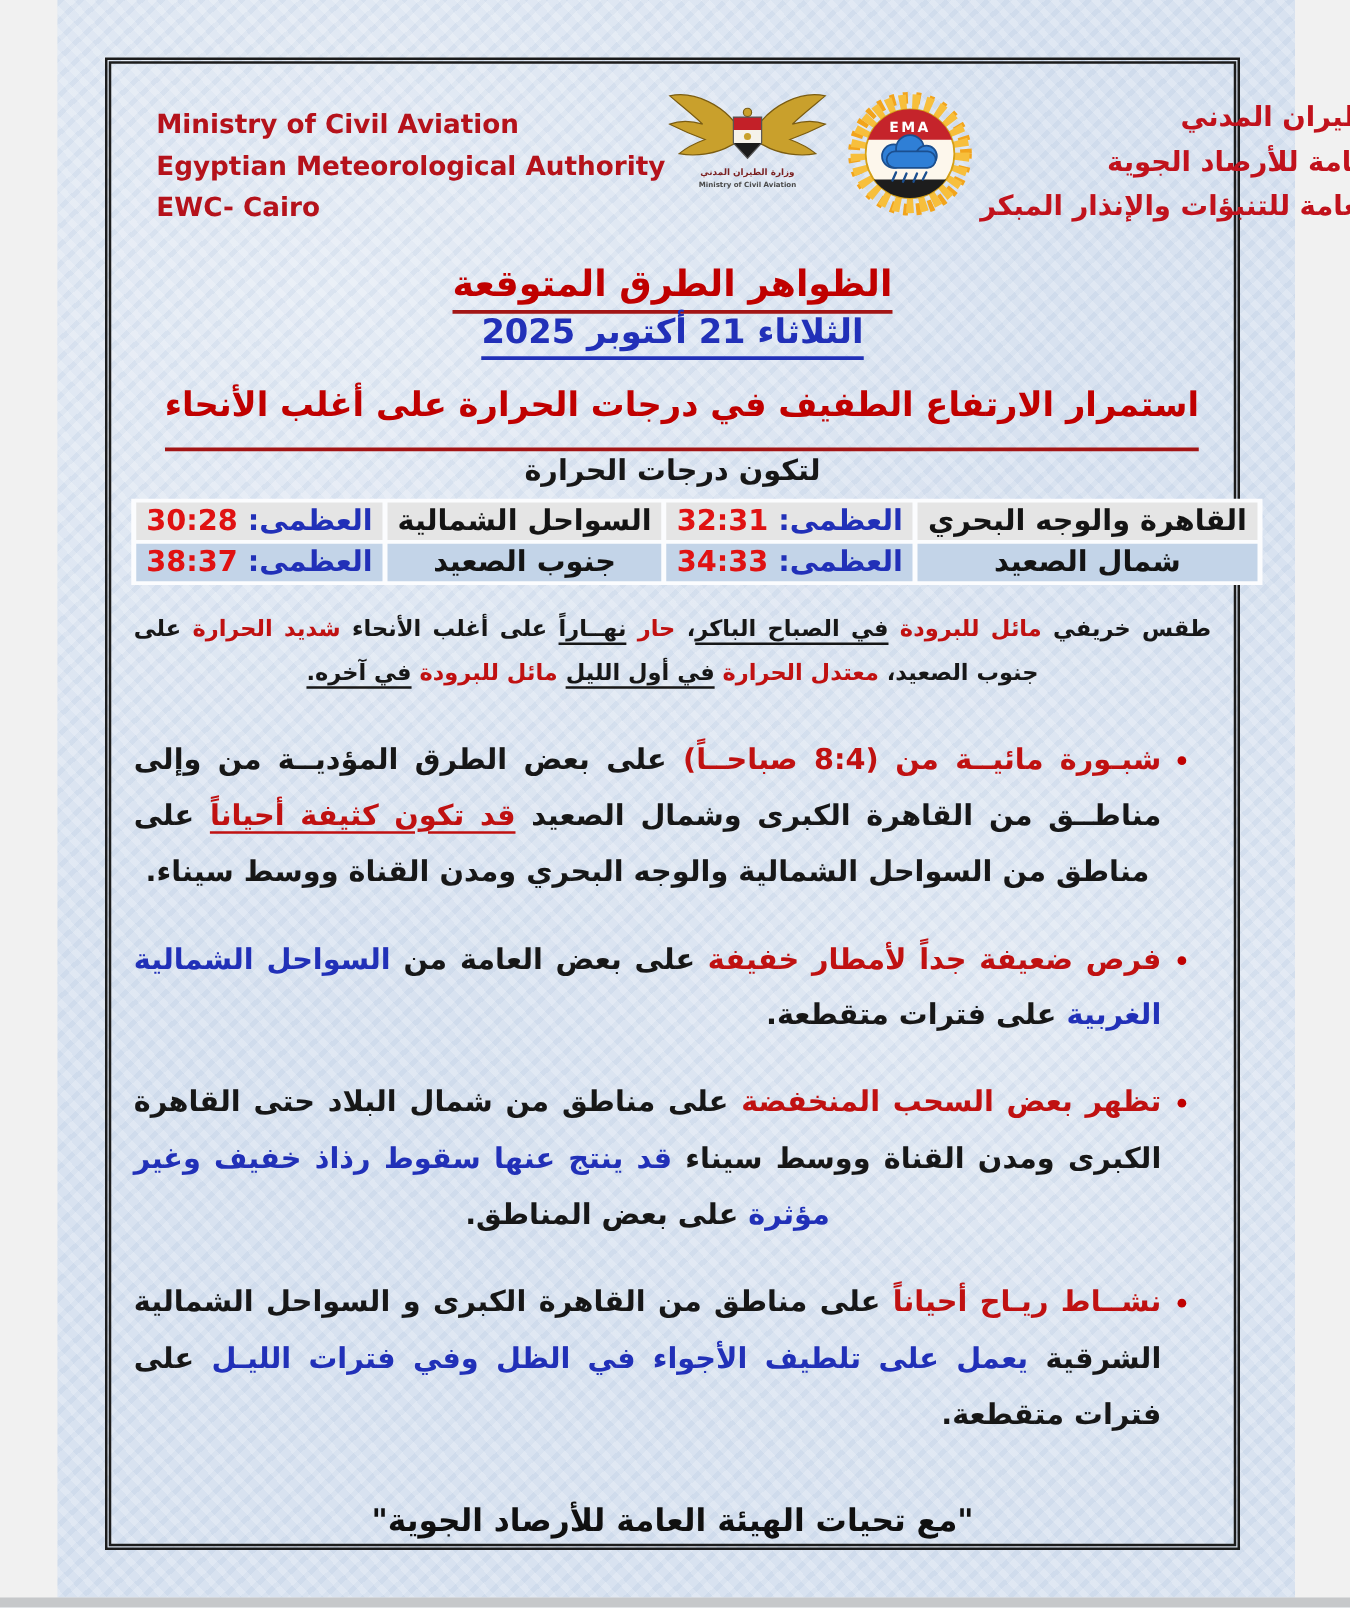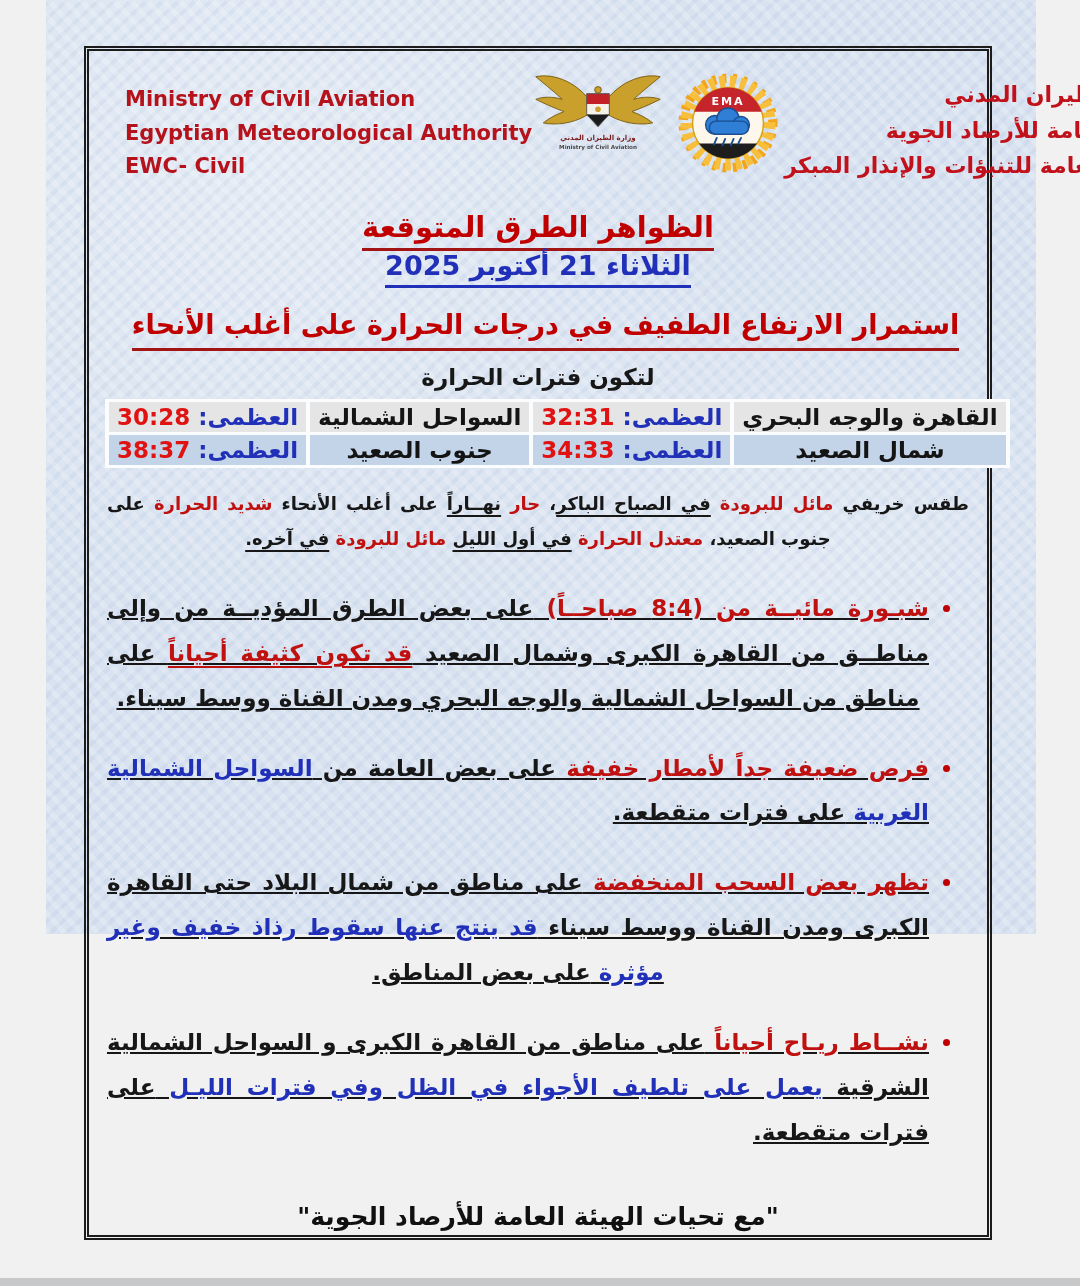--- a/index.html
+++ b/index.html
@@ -13,21 +13,21 @@
     width:1080px;height:1286px;
     background:#f1f1f1;
     overflow:hidden;
   }
   .canvas::after{
     content:"";position:absolute;left:0;right:0;bottom:0;height:8px;
     background:#c6c8ca;
   }
   
   .page{
-    position:absolute;left:46px;top:0;width:990px;height:934px;
+    position:absolute;left:46px;top:0;width:990px;height:1278px;
     background-color:#d8e2f0;
     background-image:
       repeating-linear-gradient(47deg, rgba(255,255,255,.20) 0 5px, rgba(255,255,255,0) 5px 12px),
       repeating-linear-gradient(-43deg, rgba(168,190,218,.18) 0 4px, rgba(168,190,218,0) 4px 11px),
       radial-gradient(circle at 22% 18%, rgba(255,255,255,.35), rgba(255,255,255,0) 45%),
       radial-gradient(circle at 75% 62%, rgba(255,255,255,.25), rgba(255,255,255,0) 40%);
   }
   .frame{
     position:absolute;left:38px;top:46px;width:908px;height:1194px;
     border:5px double #1c1c1c;
@@ -44,21 +44,21 @@
   .hdr-ar{
     color:#c1121c;font-size:22px;line-height:1.62;
     direction:rtl;text-align:right;padding-top:14px;white-space:nowrap;
   }
   
   .title-row{text-align:center;margin-top:26px;}
   .title-row .t{color:#c00000;font-size:29px;border-bottom:3px solid #a31515;padding-bottom:4px;}
   .date-row{text-align:center;margin-top:6px;}
   .date-row .t{color:#2130b8;font-size:27px;border-bottom:3px solid #2130b8;padding-bottom:4px;direction:rtl;unicode-bidi:plaintext;}
   .headline-row{text-align:center;margin-top:28px;direction:rtl;}
-  .headline-row .t{color:#c00000;font-size:27px;border-bottom:3px solid #a31515;padding-bottom:8px;margin-left:15px;}
+  .headline-row .t{color:#c00000;font-size:27px;border-bottom:3px solid #a31515;padding-bottom:18px;margin-left:15px;}
   .lead-row{text-align:center;margin-top:24px;color:#171717;font-size:23px;direction:rtl;}
   
   table.temps{
     width:100%;margin-top:9px;direction:rtl;
     border-collapse:separate;border-spacing:4px 3px;
     background:#fbfcfe;font-size:23px;
   }
   table.temps td{padding:2px 8px;text-align:center;white-space:nowrap;}
   table.temps tr.r1 td{background:#e5e5e5;}
   table.temps tr.r2 td{background:#c3d4e8;}
@@ -70,41 +70,41 @@
     direction:rtl;text-align:justify;text-align-last:center;
     font-size:18px;line-height:1.95;color:#171717;
     margin:18px 2px 0 2px;
   }
   ul.bullets{
     direction:rtl;list-style:disc;
     margin:30px 12px 0 2px;padding:0 30px 0 0;
   }
   ul.bullets li{
     font-size:23px;line-height:1.95;color:#171717;
-    text-align:justify;margin-bottom:25px;text-decoration:underline;
+    text-align:justify;margin-bottom:25px;
   }
   ul.bullets li::marker{color:#c00000;}
   .u{text-decoration:underline;text-decoration-thickness:2px;text-underline-offset:5px;}
   .footer{
     text-align:center;direction:rtl;
     font-size:25px;color:#101010;margin-top:48px;
   }
 </style>
 </head>
 <body>
 
 <div class="canvas">
   <div class="page">
     <div class="frame">
 
       <div class="hdr">
         <div class="hdr-en">
           <div>Ministry of Civil Aviation</div>
           <div>Egyptian Meteorological Authority</div>
-          <div>EWC- Civil</div>
+          <div>EWC- Cairo</div>
         </div>
 
         <div class="hdr-logos">
 
           <svg width="132" height="92" viewBox="0 0 140 95">
             <g fill="#c9a02c" stroke="#7a5c12" stroke-width="1">
               <path d="M72,45 C88,14 118,5 136,9 C124,19 114,27 108,33 C118,30 128,30 136,33 C124,39 114,43 106,46 C114,49 122,53 128,58 C114,61 96,58 84,51 C78,48 74,47 72,45 Z"></path>
               <path d="M68,45 C52,14 22,5 4,9 C16,19 26,27 32,33 C22,30 12,30 4,33 C16,39 26,43 34,46 C26,49 18,53 12,58 C26,61 44,58 56,51 C62,48 66,47 68,45 Z"></path>
             </g>
             <circle cx="70" cy="23" r="3.5" fill="#c9a02c" stroke="#7a5c12" stroke-width="1"></circle>
@@ -150,21 +150,21 @@
 
       <div class="title-row">
         <span class="t">الظواهر الطرق المتوقعة</span>
       </div>
       <div class="date-row">
         <span class="t">الثلاثاء 21 أكتوبر 2025</span>
       </div>
       <div class="headline-row">
         <span class="t">استمرار الارتفاع الطفيف في درجات الحرارة على أغلب الأنحاء</span>
       </div>
-      <div class="lead-row">لتكون فترات الحرارة</div>
+      <div class="lead-row">لتكون درجات الحرارة</div>
 
       <table class="temps">
         <tbody id="temp-tbody">
             <tr class="r1">
               <td class="region">القاهرة والوجه البحري</td>
               <td class="max"><span class="maxlbl">العظمى:</span> <span class="maxval">32:31</span></td>
               <td class="region">السواحل الشمالية</td>
               <td class="max"><span class="maxlbl">العظمى:</span> <span class="maxval">30:28</span></td>
             </tr>
             <tr class="r2">

